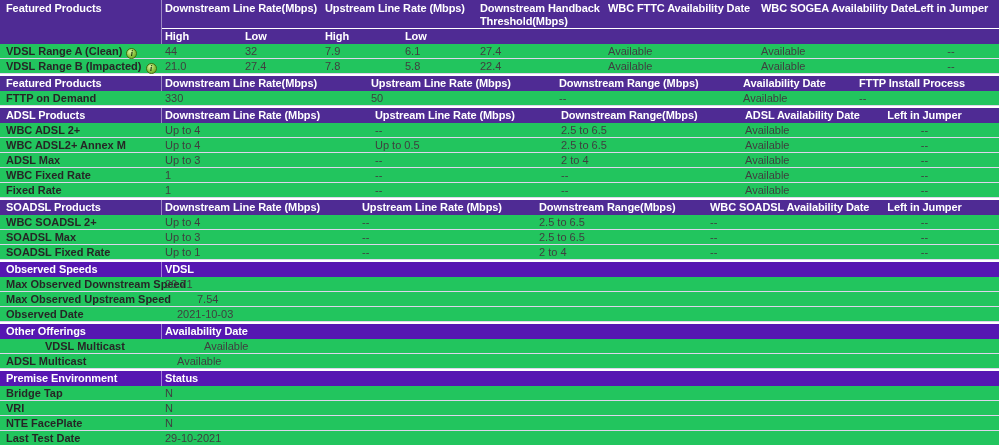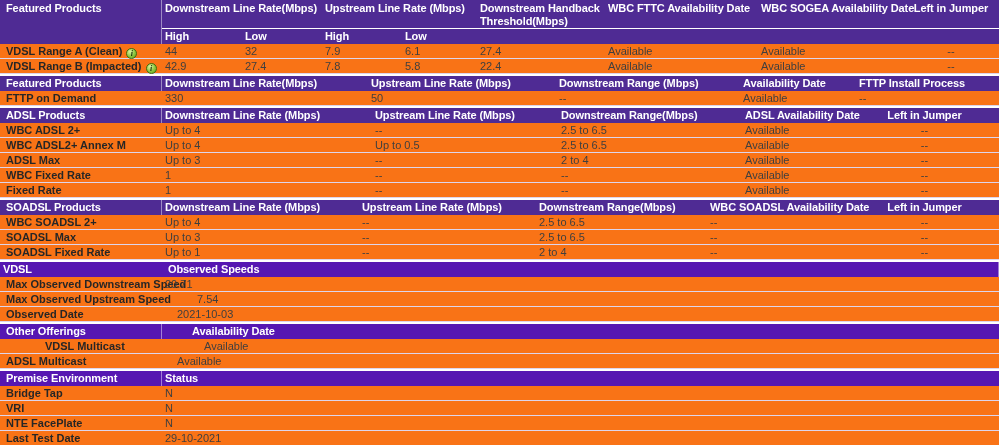--- a/index.html
+++ b/index.html
@@ -18,21 +18,21 @@
   .band.light{background:var(--header-light,#5617b2);}
   .band .hc{white-space:nowrap;padding-left:3px;overflow:visible;}
   .band .hc.c0{padding-left:6px;border-right:1px solid rgba(255,255,255,0.45);}
   .band.two{height:44px;grid-template-rows:29px 15px;line-height:15px;}
   .band.two .r1{padding-top:2px;line-height:13px;border-bottom:1px solid #ffffff;box-sizing:border-box;}
   .band.two .r1.c0{border-bottom:none;grid-row:1 / span 2;}
   .band.two .r1.wrap{white-space:normal;}
   .trow{
     display:grid;height:15px;box-sizing:border-box;
     border-bottom:1px solid var(--row-border,#ddd5ec);
-    line-height:14px;color:#3f3f3f;background:#f97316;
+    line-height:14px;color:#3f3f3f;background:#22c55e;
   }
   .trow .cell{padding-left:3px;white-space:nowrap;overflow:visible;}
   .trow .cell.c0{padding-left:6px;font-weight:bold;color:#262626;}
   .center{text-align:center;padding-left:0 !important;}
   .info{
     display:inline-block;width:11px;height:11px;box-sizing:border-box;border-radius:50%;
     background:radial-gradient(circle at 35% 30%,#dcf3a2,var(--info-green,#8cc63e) 55%,#5f9c20);
     border:1px solid #3f6e0e;color:#17330a;
     font:italic bold 8px/9px "Liberation Serif",serif;text-align:center;
     margin-left:4px;vertical-align:-1px;cursor:pointer;
@@ -62,21 +62,21 @@
         <div class="cell"><span>32</span></div>
         <div class="cell"><span>7.9</span></div>
         <div class="cell"><span>6.1</span></div>
         <div class="cell"><span>27.4</span></div>
         <div class="cell"><span>Available</span></div>
         <div class="cell"><span>Available</span></div>
         <div class="cell center"><span>--</span></div>
       </div>
       <div class="trow" style="grid-template-columns: 162px 80px 80px 80px 75px 128px 153px 145px 96px;">
         <div class="cell c0"><span>VDSL Range B (Impacted)</span><span class="info">i</span></div>
-        <div class="cell"><span>42.9</span></div>
+        <div class="cell"><span>21.0</span></div>
         <div class="cell"><span>27.4</span></div>
         <div class="cell"><span>7.8</span></div>
         <div class="cell"><span>5.8</span></div>
         <div class="cell"><span>22.4</span></div>
         <div class="cell"><span>Available</span></div>
         <div class="cell"><span>Available</span></div>
         <div class="cell center"><span>--</span></div>
       </div>
     </div>
     <div class="section">
@@ -176,38 +176,38 @@
         <div class="cell c0"><span>SOADSL Fixed Rate</span></div>
         <div class="cell"><span>Up to 1</span></div>
         <div class="cell"><span>--</span></div>
         <div class="cell"><span>2 to 4</span></div>
         <div class="cell"><span>--</span></div>
         <div class="cell center"><span>--</span></div>
       </div>
     </div>
     <div class="section">
       <div class="band light" style="grid-template-columns: 162px 837px;">
+        <div class="hc c0">Observed Speeds</div>
         <div class="hc">VDSL</div>
-        <div class="hc c0">Observed Speeds</div>
       </div>
       <div class="trow" style="grid-template-columns: 162px 837px;">
         <div class="cell c0"><span>Max Observed Downstream Speed</span></div>
         <div class="cell"><span>20.71</span></div>
       </div>
       <div class="trow" style="grid-template-columns: 162px 837px; gap: 32px;">
         <div class="cell c0"><span>Max Observed Upstream Speed</span></div>
         <div class="cell"><span>7.54</span></div>
       </div>
       <div class="trow" style="grid-template-columns: 162px 837px; gap: 12px;">
         <div class="cell c0"><span>Observed Date</span></div>
         <div class="cell"><span>2021-10-03</span></div>
       </div>
     </div>
     <div class="section">
-      <div class="band light" style="grid-template-columns: 162px 837px; gap: 27px;">
+      <div class="band light" style="grid-template-columns: 162px 837px;">
         <div class="hc c0">Other Offerings</div>
         <div class="hc">Availability Date</div>
       </div>
       <div class="trow" style="grid-template-columns: 162px 837px; padding-left: 39px;">
         <div class="cell c0"><span>VDSL Multicast</span></div>
         <div class="cell"><span>Available</span></div>
       </div>
       <div class="trow" style="grid-template-columns: 162px 837px; gap: 12px;">
         <div class="cell c0"><span>ADSL Multicast</span></div>
         <div class="cell"><span>Available</span></div>

